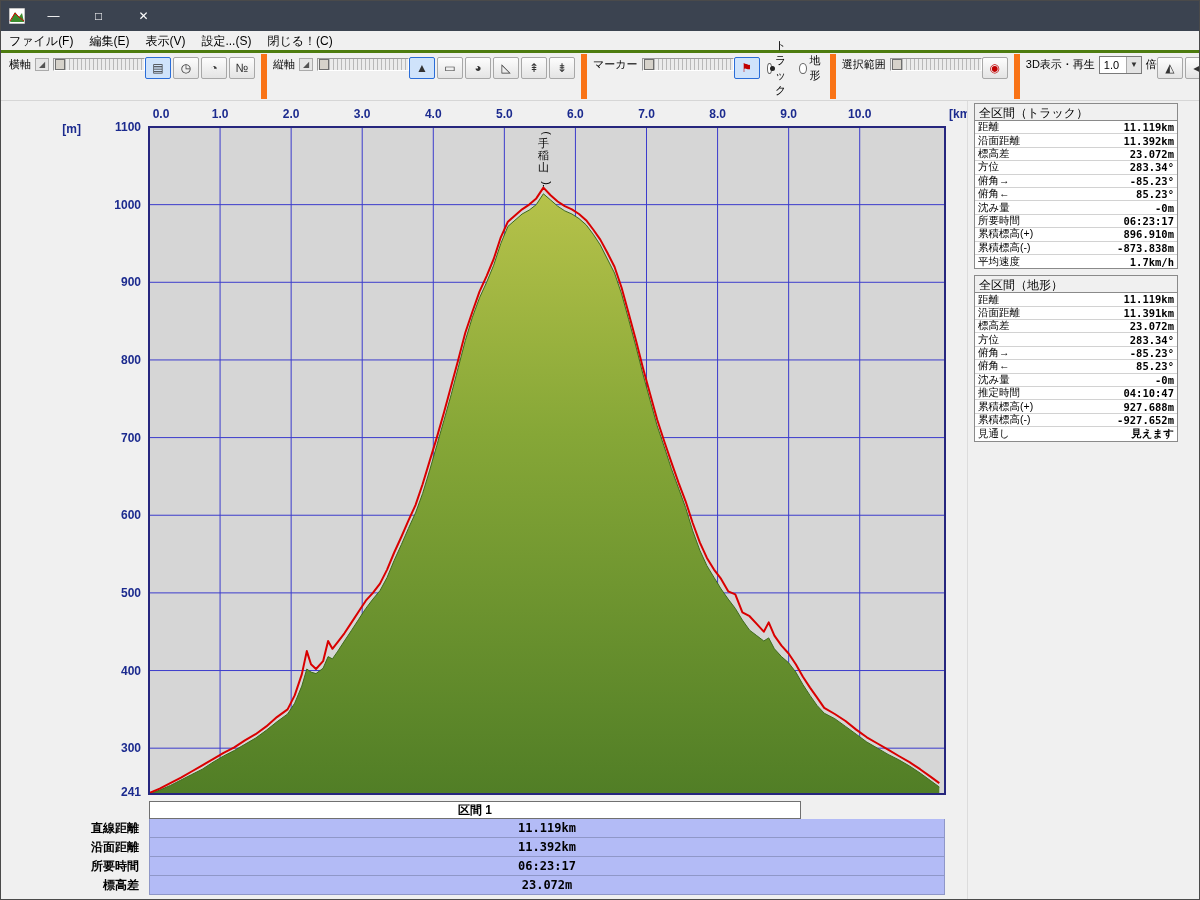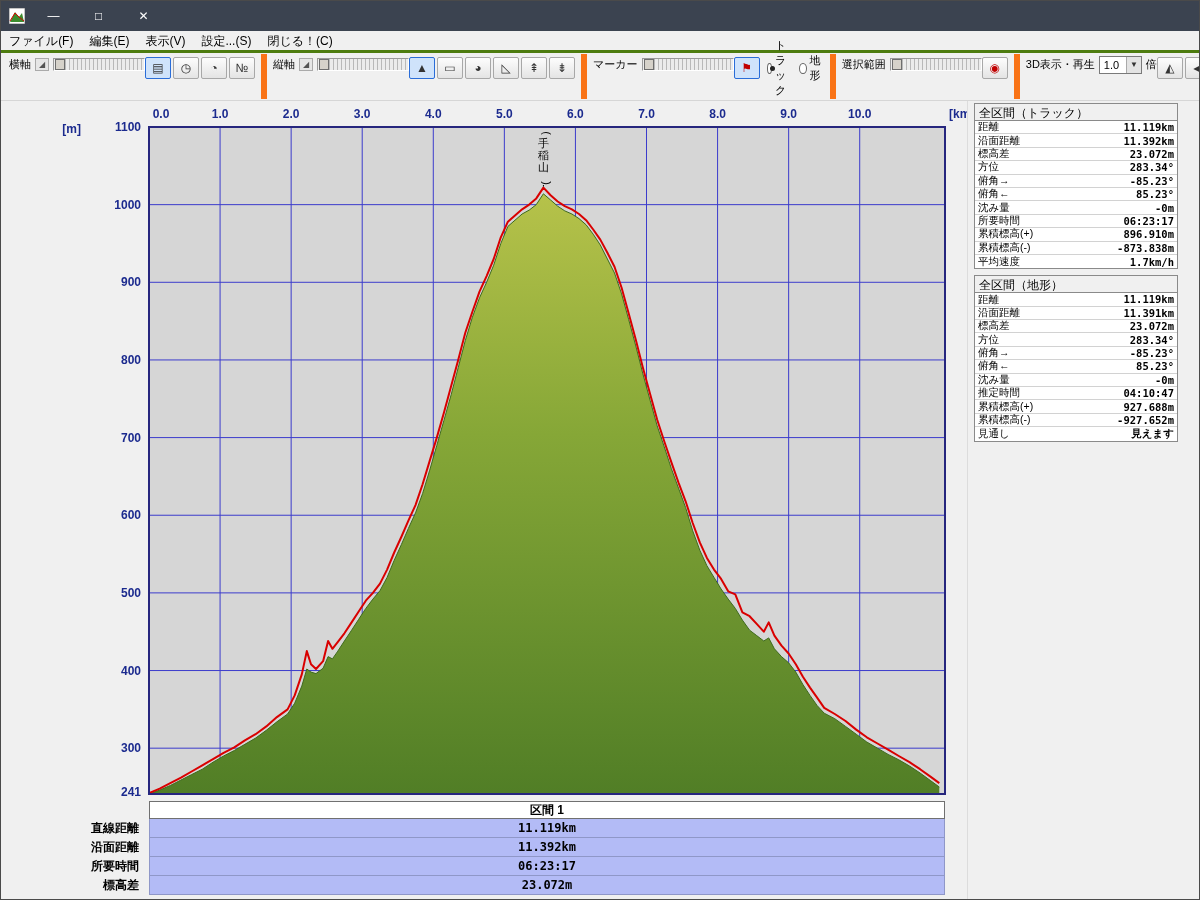--- a/index.html
+++ b/index.html
@@ -43,21 +43,21 @@
   .content { flex:1; display:flex; }
   .left-col { width:966px; position:relative; }
   #chart-svg { display:block; }
   .xlab, .ylab { font-family:"Liberation Sans",sans-serif; font-size:12px; font-weight:bold; fill:#1b2a8e; }
   .marker-char { font-family:"Liberation Sans",sans-serif; font-size:11px; fill:#000; }
 
   
   .section-panel { width:944px; }
   .sp-row { display:flex; }
   .sp-labelcell { width:148px; text-align:right; padding-right:10px; font-size:12px; font-weight:bold; color:#000; line-height:19px; }
-  .sp-header { width:796px; height:18px; background:#fff; border:1px solid #707070; text-align:center;
+  .sp-header { width:652px; height:18px; background:#fff; border:1px solid #707070; text-align:center;
                font-size:12px; font-weight:bold; line-height:16px; }
   .sp-value { width:796px; height:19px; background:#b3bbf6; border:1px solid #8f97c8; border-top:none; text-align:center;
               font-family:"DejaVu Sans Mono",monospace; font-size:12px; font-weight:bold; line-height:18px; }
 
   
   .right-panel { flex:1; padding:2px 4px 0 6px; border-left:1px solid #dcdcdc; }
   .stats-section { width:204px; border:1px solid #8a8a8a; background:#fff; margin-bottom:6px; }
   .stats-header { background:#f0f0f0; font-size:12px; color:#000; padding:1px 4px; border-bottom:1px solid #8a8a8a; height:17px; }
   .stats-row { display:flex; justify-content:space-between; align-items:center; border-bottom:1px solid #d2d2d2; padding:0 3px; height:13.4px; }
   .stats-row:last-child { border-bottom:none; }

